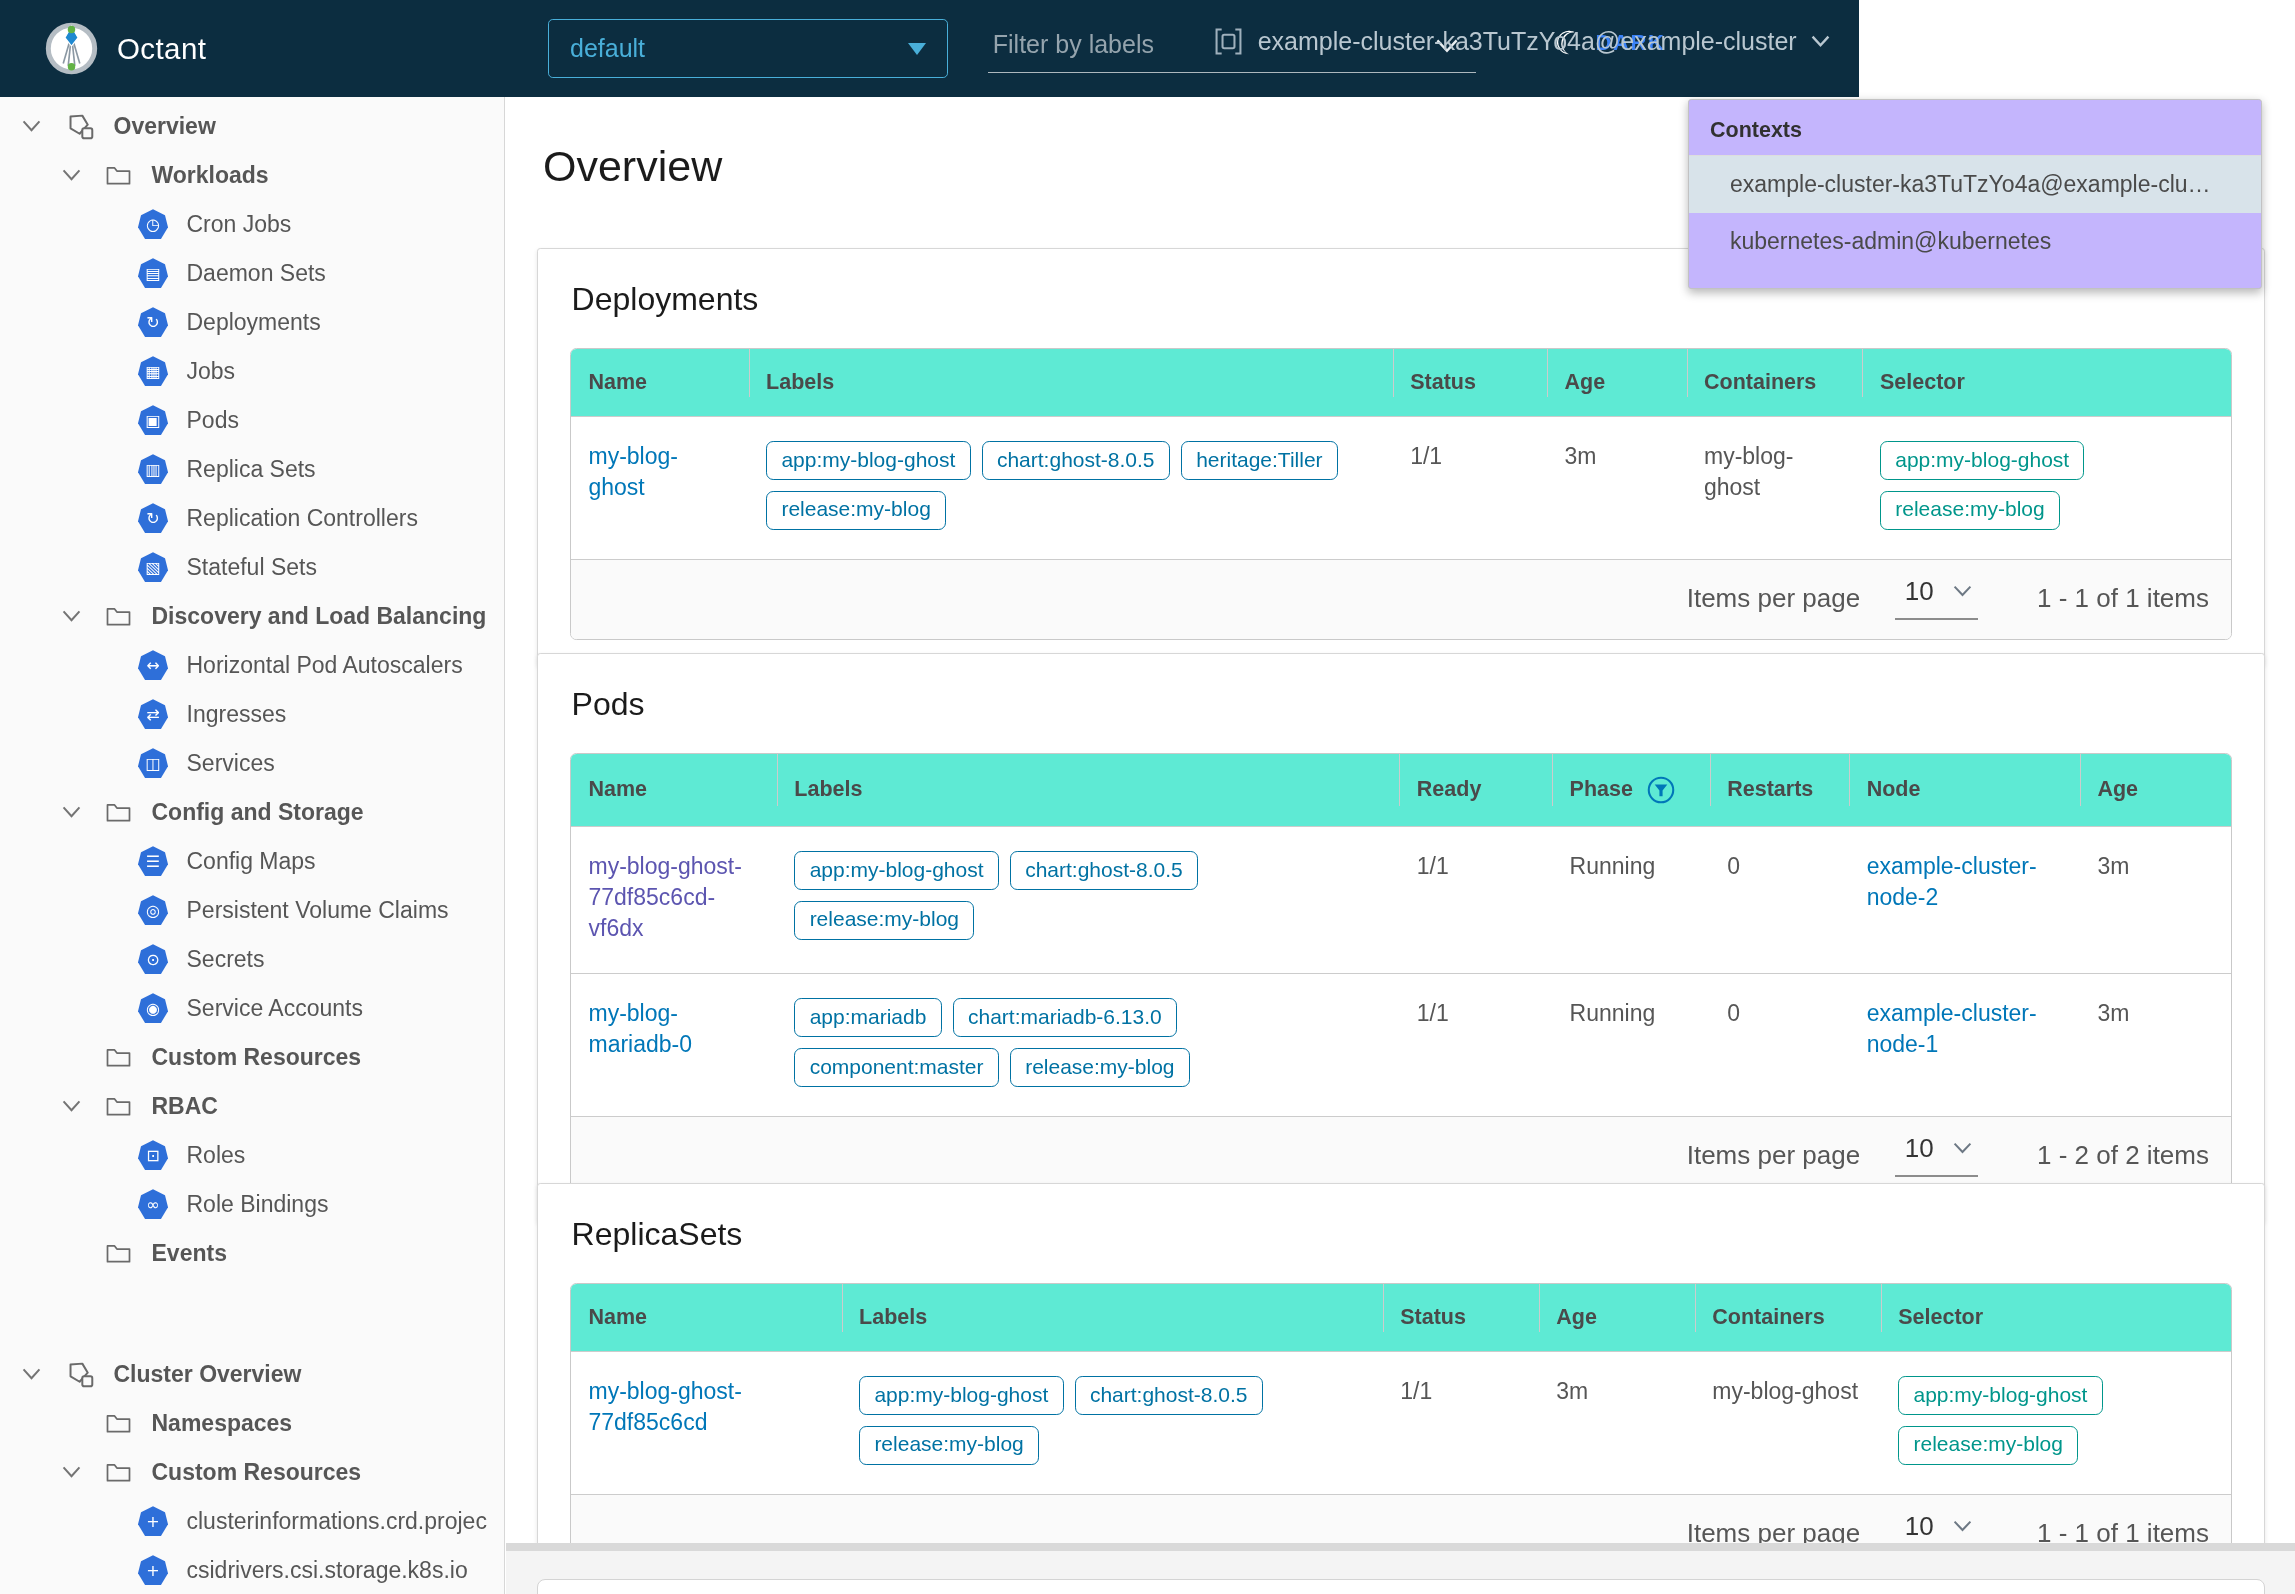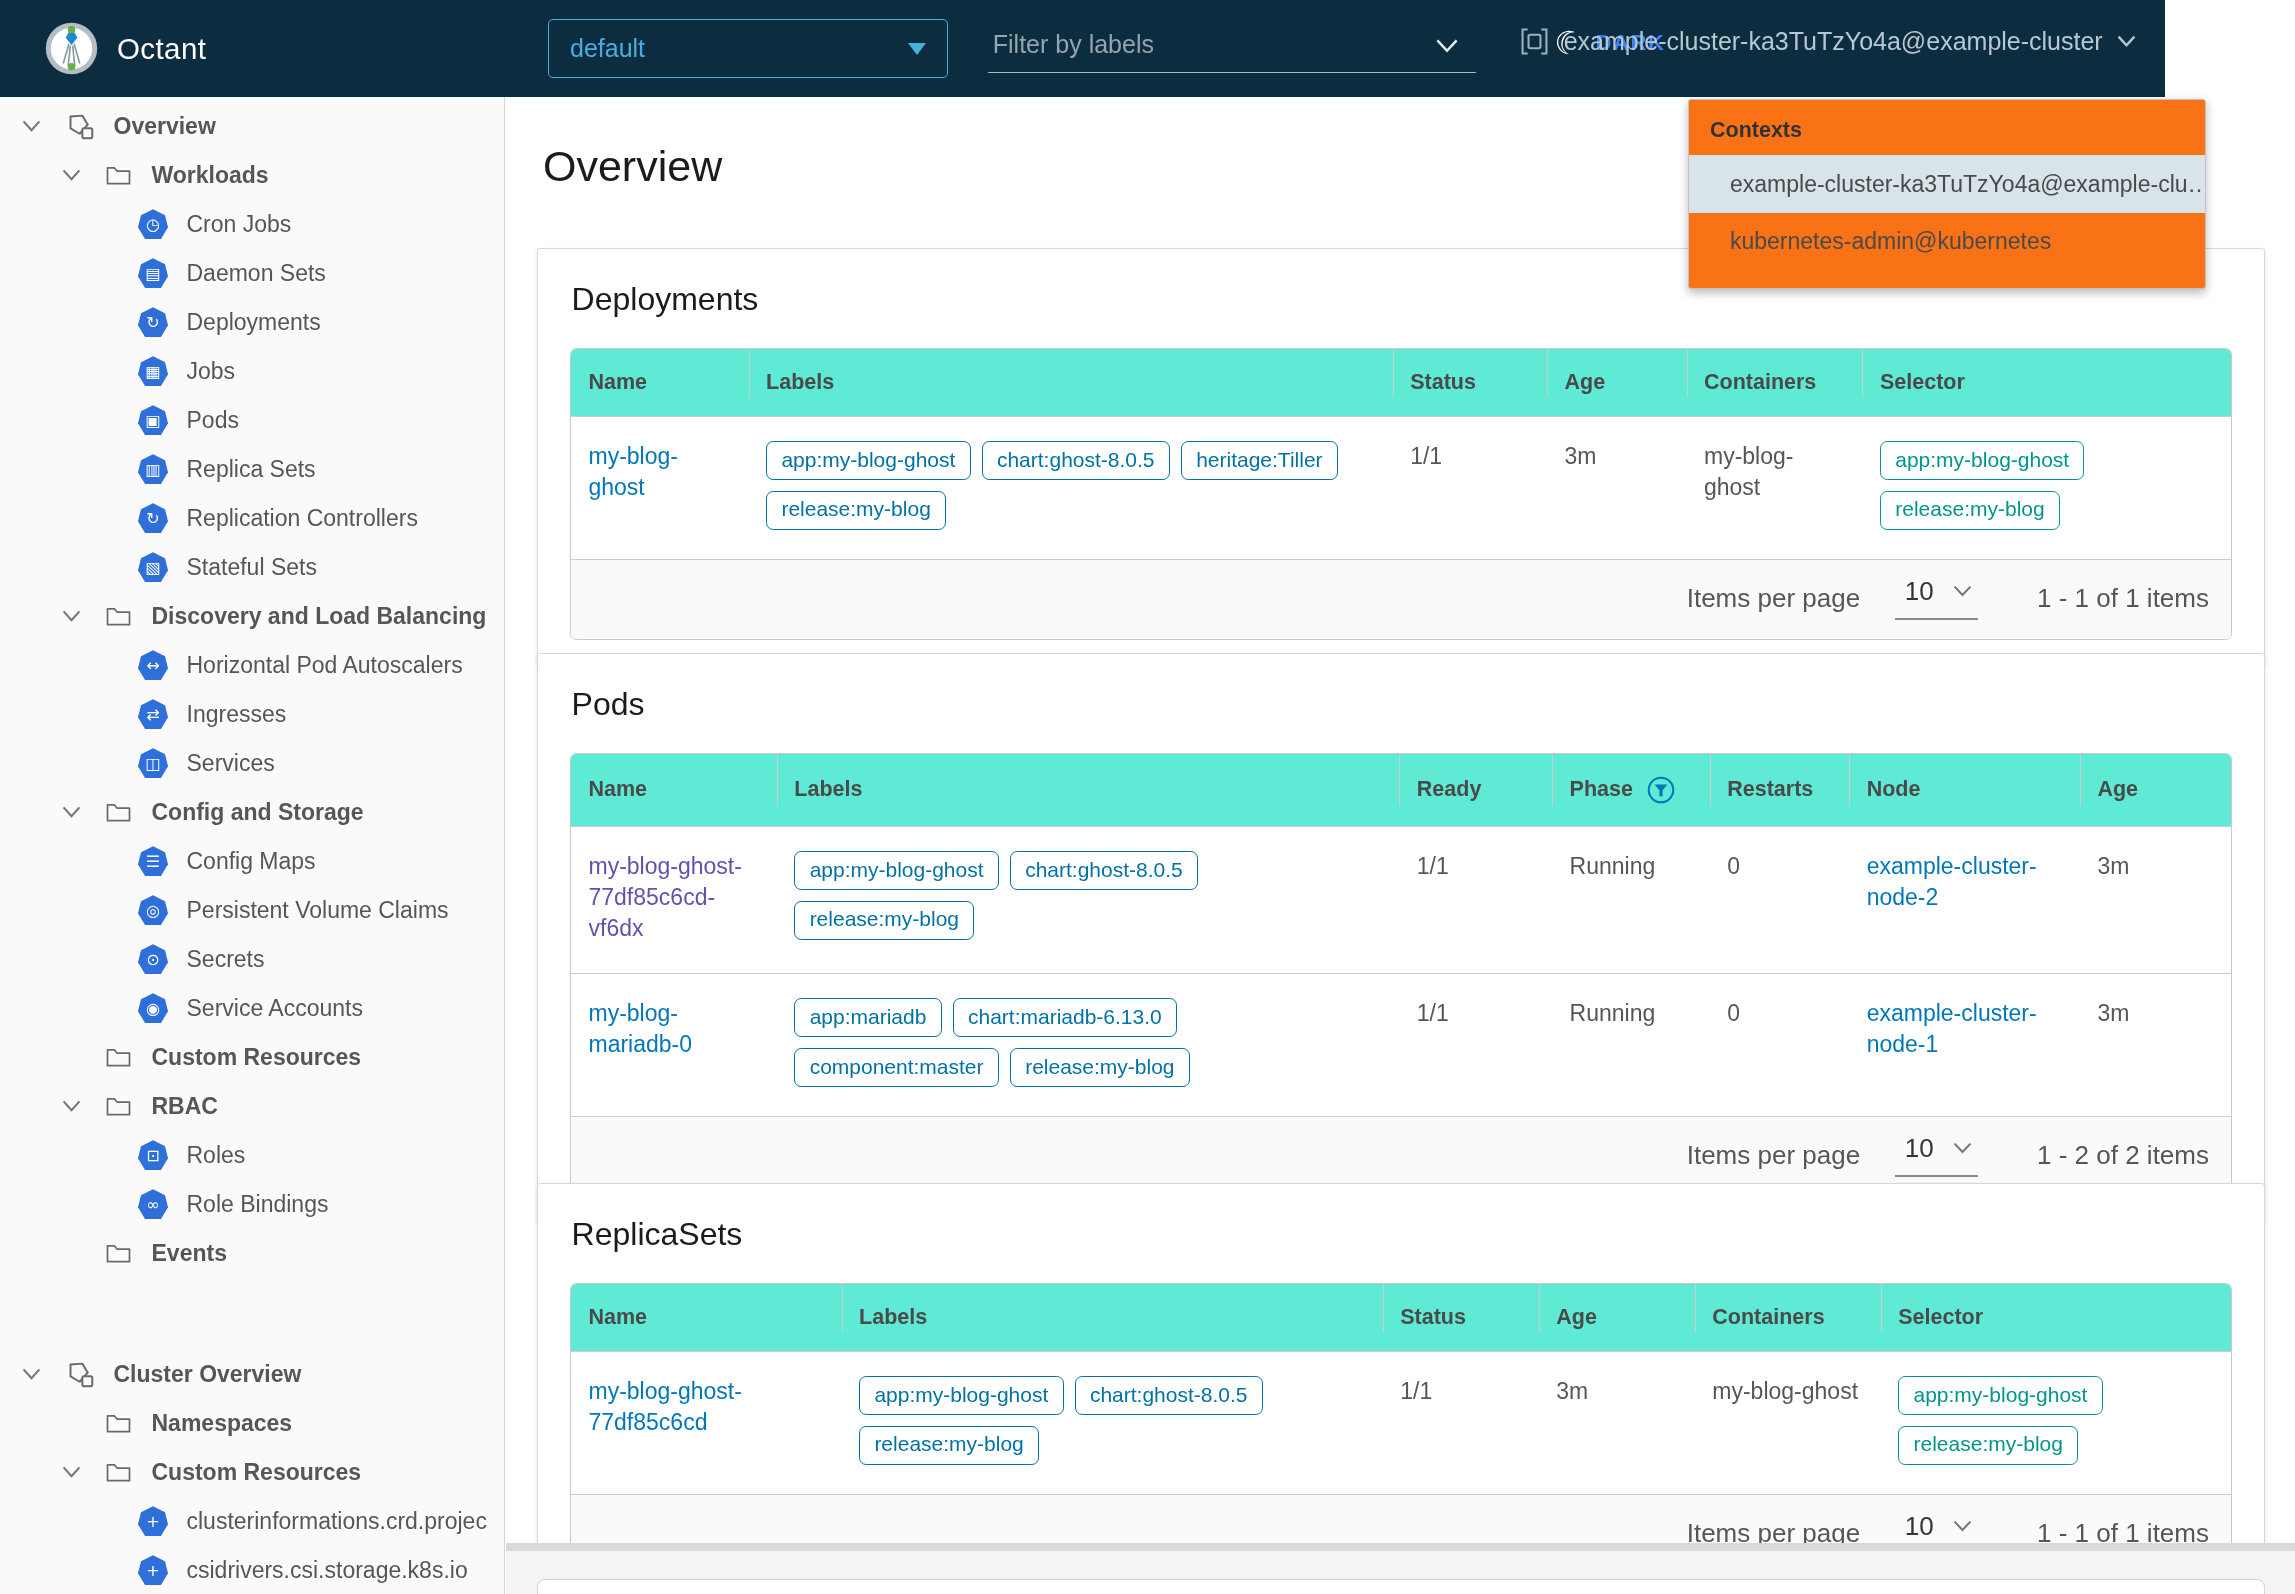--- a/index.html
+++ b/index.html
@@ -1,20 +1,20 @@
 <!DOCTYPE html>
 <html style="font-size:12.8px"><head>
 <meta charset="utf-8">
 <style>
   * { margin:0; padding:0; box-sizing:border-box; }
   html,body { width:2295px; height:1594px; overflow:hidden; background:#fff;
     font-family:"Liberation Sans", sans-serif; }
 
   
-  .topbar { position:absolute; left:0; top:0; width:2165px; height:97px;
+  .topbar { position:absolute; left:0; top:0; width:1859px; height:97px;
     background:#0c2d40; display:flex; align-items:center; z-index:30; }
   .brand { display:flex; align-items:center; margin-left:45px; }
   .brand-name { color:#fff; font-size:29.5px; font-weight:400; margin-left:19px; letter-spacing:0.4px; }
   .ns-select { position:absolute; left:548px; top:19px; width:400px; height:59px;
     border:1.6px solid #49afd9; border-radius:4.8px; display:flex; align-items:center;
     justify-content:space-between; padding:0 21px; cursor:pointer; }
   .ns-select .val { color:#49afd9; font-size:25px; }
   .tri-down { width:0; height:0; border-left:9.6px solid transparent; border-right:9.6px solid transparent;
     border-top:12px solid #49afd9; }
   .label-filter { position:absolute; left:988px; top:24px; width:488px; height:49px;
@@ -23,21 +23,21 @@
   .label-filter::placeholder { color:#95a4ad; }
   .filter-chev { position:absolute; left:1435px; top:38px; }
   .theme-toggle { position:absolute; left:1554px; top:27px; display:flex; align-items:center;
     gap:12.8px; cursor:pointer; }
   .theme-toggle .moon { color:#fff; font-size:32px; font-family:"DejaVu Sans",sans-serif; line-height:1; transform:rotate(15deg); }
   .theme-toggle .t-label { color:#3b82f6; font-size:22px; font-weight:bold; letter-spacing:1.6px; }
   .ctx-chooser { position:absolute; right:29px; top:27px; display:flex; align-items:center; gap:14.3px; cursor:pointer; }
   .ctx-chooser .ctx-text { color:#b9c7d0; font-size:25px; }
 
   
-  .ctx-menu { position:absolute; left:1688px; top:99px; width:518px; background:#f97316;
+  .ctx-menu { position:absolute; left:1688px; top:99px; width:574px; background:#c4b5fd;
     border:0.8px solid #c2c2c2; border-radius:3.2px; box-shadow:0 3.2px 9.6px rgba(0,0,0,.28);
     z-index:60; padding-bottom:17.5px; }
   .ctx-menu .ctx-title { font-size:21.5px; font-weight:bold; color:#313131; padding:17.5px 21px 12.8px;
     border-bottom:0.8px solid #ddd; }
   .ctx-item { font-size:23px; color:#4a4a4a; padding:15px 24px 15px 41px; white-space:nowrap;
     overflow:hidden; cursor:pointer; }
   .ctx-item.selected { background:#d8e3ea; }
 
   
   .sidebar { position:absolute; left:0; top:97px; width:505px; bottom:0; background:#fafafa;

